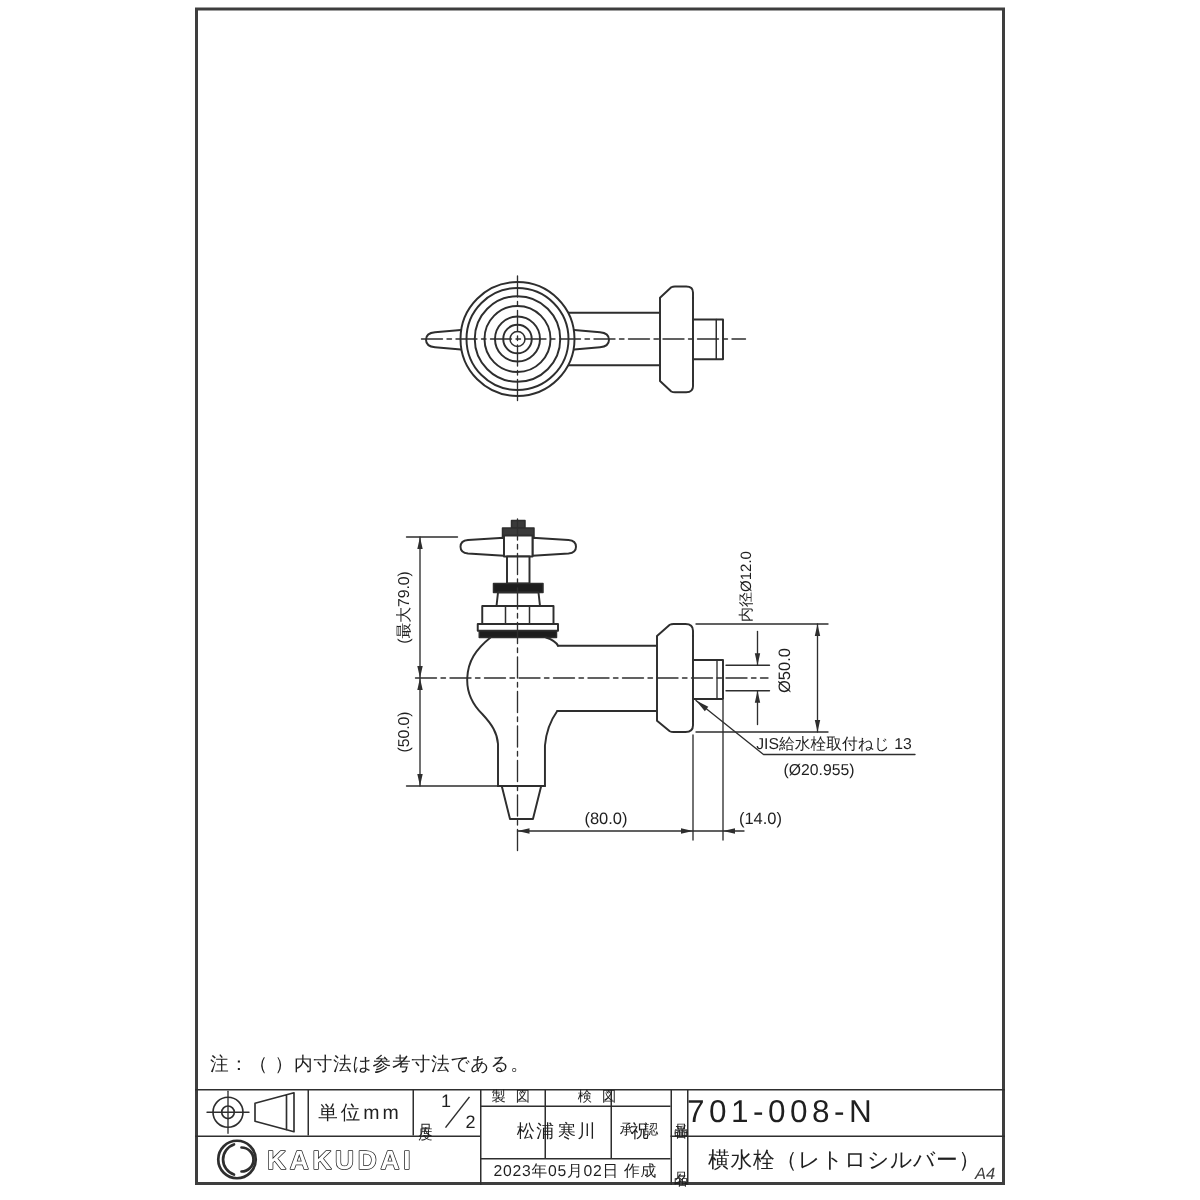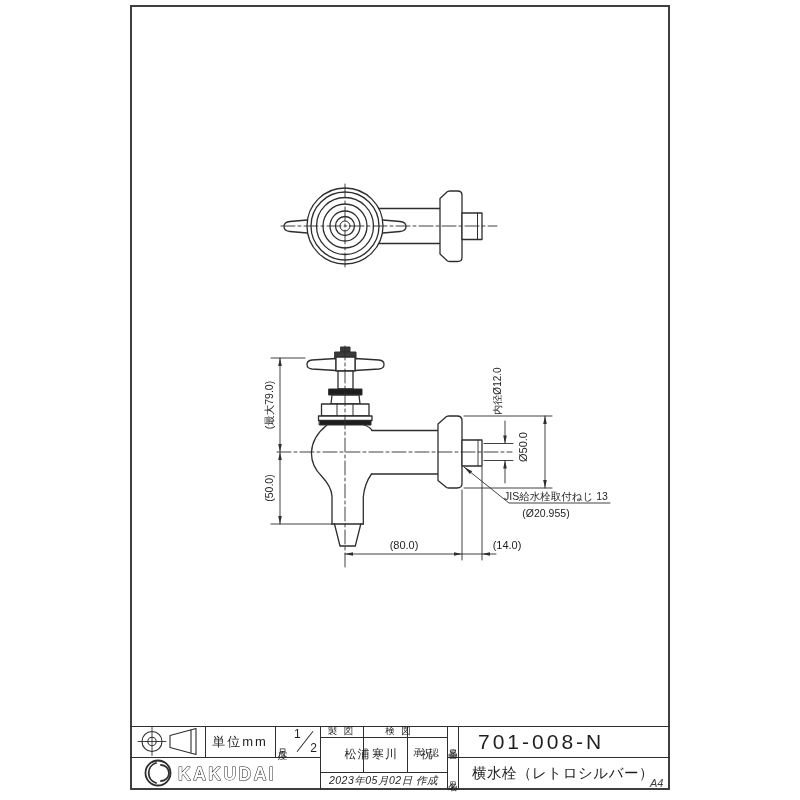--- a/index.html
+++ b/index.html
@@ -11,21 +11,21 @@
   .hline,.vline{position:absolute;background:#2e2e2e;}
   .hline{height:1px;}
   .vline{width:1px;}
   .cell{position:absolute;display:flex;align-items:center;justify-content:center;
         box-sizing:border-box;white-space:nowrap;}
   .vert{writing-mode:vertical-rl;text-orientation:upright;letter-spacing:1px;}
   .note{position:absolute;left:140px;top:701px;font-size:12.5px;letter-spacing:0.5px;}
   .unit{font-size:13px;letter-spacing:2px;text-align:center;}
   .hdr{font-size:9.5px;letter-spacing:2px;}
   .name{font-size:12px;letter-spacing:1px;}
-  .date{font-size:10.5px;letter-spacing:0.5px;font-style:italic;}
+  .date{font-size:10.5px;letter-spacing:0.5px;}
   .lbl-v{font-size:9.5px;}
   .partno{font-size:21px;letter-spacing:3px;font-weight:400;}
   .prodname{font-size:14.5px;letter-spacing:0.5px;}
   .scalebox{position:absolute;left:291px;top:727px;width:28px;height:29px;}
   .scalebox .num{position:absolute;left:3px;top:0px;font-size:12px;}
   .scalebox .den{position:absolute;right:2px;bottom:1px;font-size:12px;}
   .scalebox .slash{position:absolute;left:1px;top:14px;width:26px;height:1px;
                    background:#2e2e2e;transform:rotate(-52deg);}
   .a4{position:absolute;left:650px;top:777px;font-size:11px;color:#3e3e3e;font-style:italic;}
 </style>
@@ -174,20 +174,21 @@
 
       <g>
         <circle cx="158" cy="773" r="12.5" stroke-width="1.8"></circle>
         <path d="M 156,763 A 10.5,10.5 0 0 0 156,783" stroke-width="1.8"></path>
         <path d="M 161,765 A 8,8 0 0 1 161,781" stroke-width="1.8"></path>
         <text x="178" y="779.5" font-size="17.5" font-weight="bold" letter-spacing="2.5" fill="#ffffff" stroke="#222222" stroke-width="1" paint-order="stroke">KAKUDAI</text>
       </g>
     </g>
   </svg>
 
+  <div class="note">注：（ ）内寸法は参考寸法である。</div>
 
   <div>
 
     <div class="hline" style="left:130px;top:726px;width:540px;"></div>
     <div class="hline" style="left:130px;top:757px;width:190px;"></div>
     <div class="hline" style="left:447px;top:757px;width:223px;"></div>
     <div class="hline" style="left:320px;top:737px;width:127px;"></div>
     <div class="hline" style="left:320px;top:772px;width:127px;"></div>
     <div class="vline" style="left:205px;top:726px;height:31px;"></div>
     <div class="vline" style="left:275px;top:726px;height:31px;"></div>
@@ -210,21 +211,21 @@
     <div class="cell hdr" style="left:363px;top:726px;width:44px;height:11px;padding-left:28px;">検 図</div>
     <div class="cell hdr" style="left:407px;top:726px;width:40px;height:11px;margin-top:22px;">承 認</div>
 
     <div class="cell name" style="left:336px;top:737px;width:43px;height:35px;">松浦</div>
     <div class="cell name" style="left:363px;top:737px;width:44px;height:35px;">寒川</div>
     <div class="cell name" style="left:407px;top:737px;width:40px;height:35px;">祝</div>
 
     <div class="cell date" style="left:320px;top:772px;width:127px;height:18px;">2023年05月02日 作成</div>
 
     <div class="cell vert lbl-v" style="left:447px;top:727px;width:11px;height:29px;">品番</div>
-    <div class="cell partno" style="left:458px;top:726px;width:172px;height:31px;justify-content:flex-start;margin-left:20px;">701-008-N</div>
+    <div class="cell partno" style="left:458px;top:726px;width:172px;height:31px;justify-content:flex-start;">701-008-N</div>
 
     <div class="cell vert lbl-v" style="left:447px;top:759px;width:11px;height:29px;">品名</div>
     <div class="cell prodname" style="left:458px;top:757px;width:212px;height:33px;justify-content:flex-start;padding-left:14px;">横水栓（レトロシルバー）</div>
   </div>
 
   <div class="a4">A4</div>
 
 </div>
 
 </body></html>

